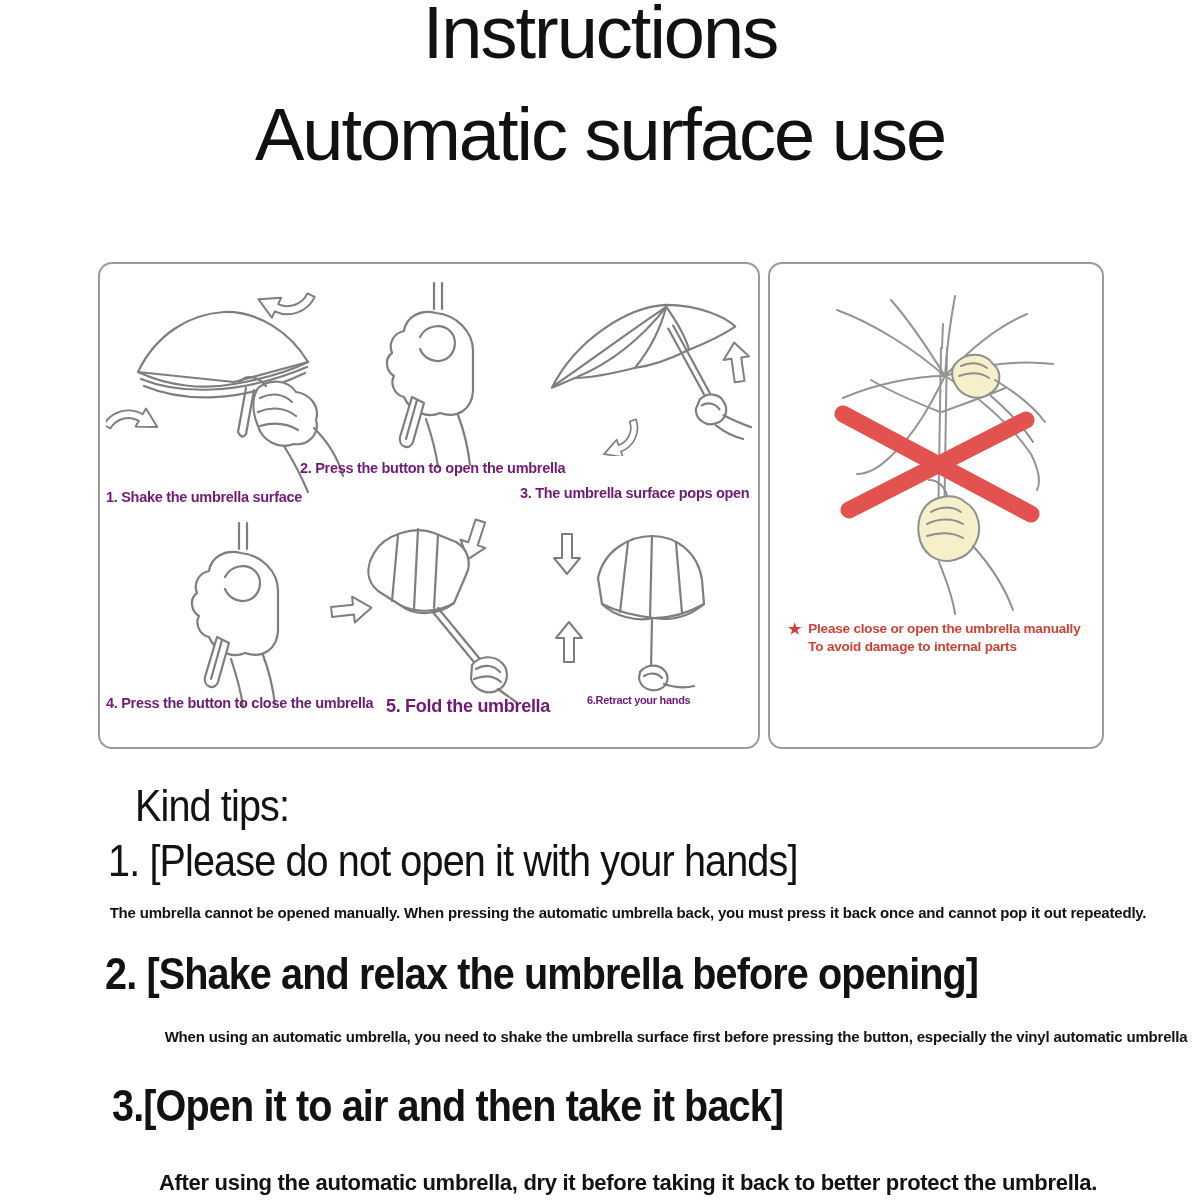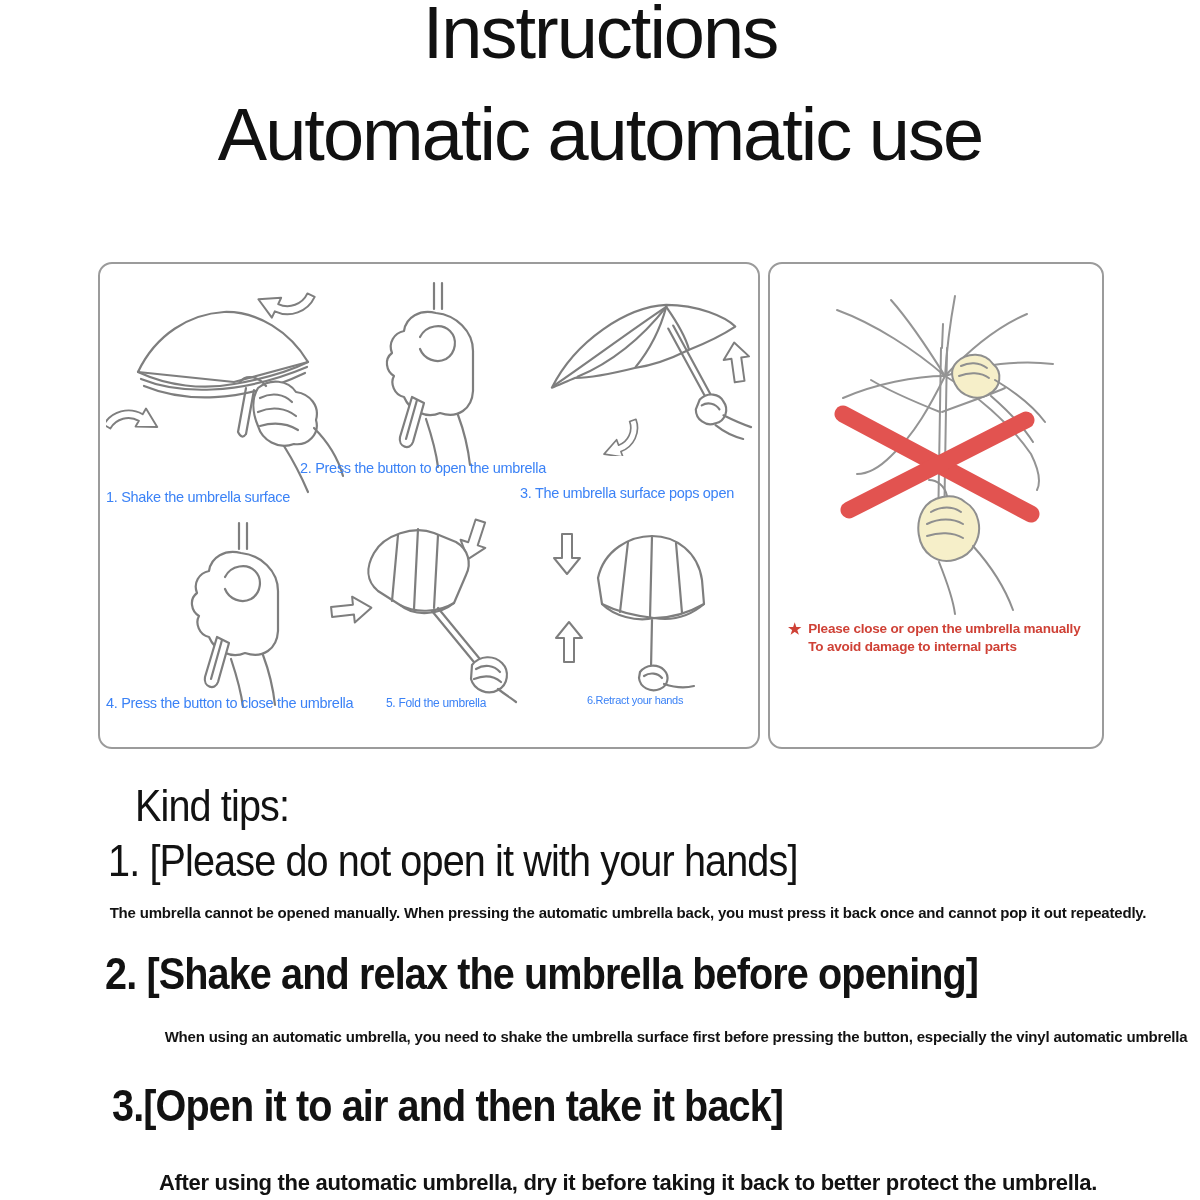--- a/index.html
+++ b/index.html
@@ -5,43 +5,43 @@
   html,body{margin:0;padding:0;}
   body{
     width:1200px;height:1200px;position:relative;background:#ffffff;
     font-family:"Liberation Sans", sans-serif;color:#161616;overflow:hidden;
   }
   .title{position:absolute;left:0;width:1200px;text-align:center;
     font-size:74px;font-weight:400;letter-spacing:-2px;color:#111;}
   .panel{position:absolute;border:2px solid #9b9b9b;border-radius:14px;background:#fff;}
   #steps-panel{left:98px;top:262px;width:658px;height:483px;}
   #warning-panel{left:768px;top:262px;width:332px;height:483px;}
-  .cap{position:absolute;font-weight:400;font-size:14.5px;letter-spacing:-0.3px;
-    color:#3b82f6;white-space:nowrap;}
-  .cap.big{font-size:12px;}
+  .cap{position:absolute;font-weight:700;font-size:14.5px;letter-spacing:-0.3px;
+    color:#701a75;white-space:nowrap;}
+  .cap.big{font-size:18px;}
   .illus{position:absolute;}
   .warn-note{position:absolute;left:18px;top:356px;display:flex;gap:7px;
     font-weight:700;font-size:13.5px;line-height:17.5px;letter-spacing:-0.2px;}
   .warn-star{font-size:15px;line-height:17px;}
   .tip-h{position:absolute;font-size:45px;font-weight:400;letter-spacing:-1px;
     white-space:nowrap;transform:scaleX(0.88);transform-origin:left top;color:#121212;}
   .tip-h.bold{font-weight:700;}
   .tip-body{position:absolute;left:0;width:1200px;text-align:center;font-weight:700;
     font-size:15px;letter-spacing:-0.2px;white-space:nowrap;color:#121212;padding-left:28px;}
   .tip-body.big{font-size:22px;letter-spacing:-0.3px;}
   svg{display:block;}
   .sk{stroke:#7e7e7e;stroke-width:2.2;fill:none;stroke-linecap:round;stroke-linejoin:round;}
   .skf{stroke:#7e7e7e;stroke-width:2.2;fill:#ffffff;stroke-linecap:round;stroke-linejoin:round;}
   .arrow{stroke:#7e7e7e;stroke-width:2;fill:#ffffff;stroke-linejoin:round;}
 </style>
 </head>
 <body>
 
 <div class="title" style="top:-10px;">Instructions</div>
-<div class="title" style="top:92px;">Automatic automatic use</div>
+<div class="title" style="top:92px;">Automatic surface use</div>
 
 <div class="panel" id="steps-panel">
 
   <svg class="illus" style="left:6px;top:14px;" width="240" height="220" viewBox="0 0 240 220">
     <path class="arrow" d="M0,30 A30,30 0 0 1 30,0 L30,-7 L50,4 L30,15 L30,8 A22,22 0 0 0 8,30 Z" transform="translate(196,46) rotate(-155)"></path>
     <path class="arrow" d="M0,30 A30,30 0 0 1 30,0 L30,-7 L50,4 L30,15 L30,8 A22,22 0 0 0 8,30 Z" transform="translate(12,122) rotate(30) scale(0.95)"></path>
     <path class="skf" d="M32,94 C50,56 84,36 118,34 C152,33 184,54 202,84 L128,104 Z"></path>
     <path class="sk" d="M32,94 C62,108 97,112 128,106 C162,100 186,92 202,84"></path>
     <path class="sk" d="M35,101 C72,116 132,118 201,89"></path>
     <path class="sk" d="M38,108 C77,124 134,126 199,95"></path>

